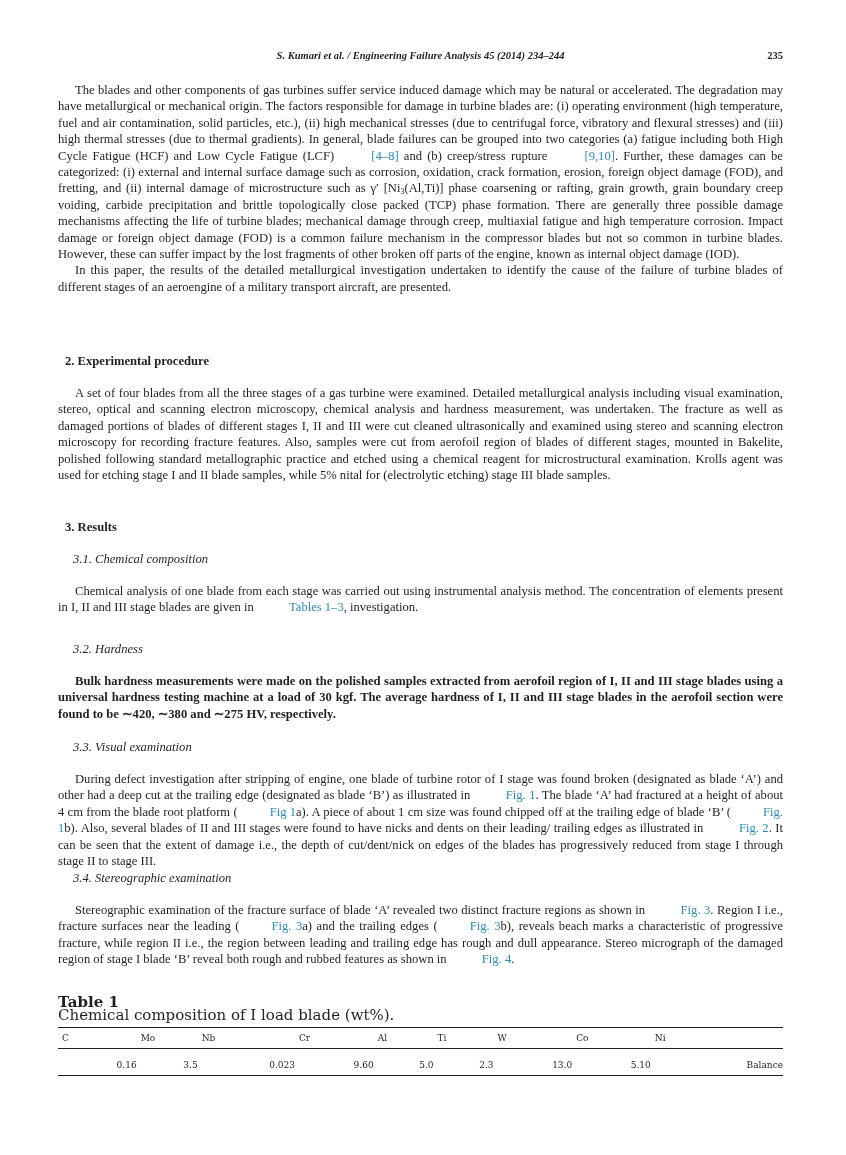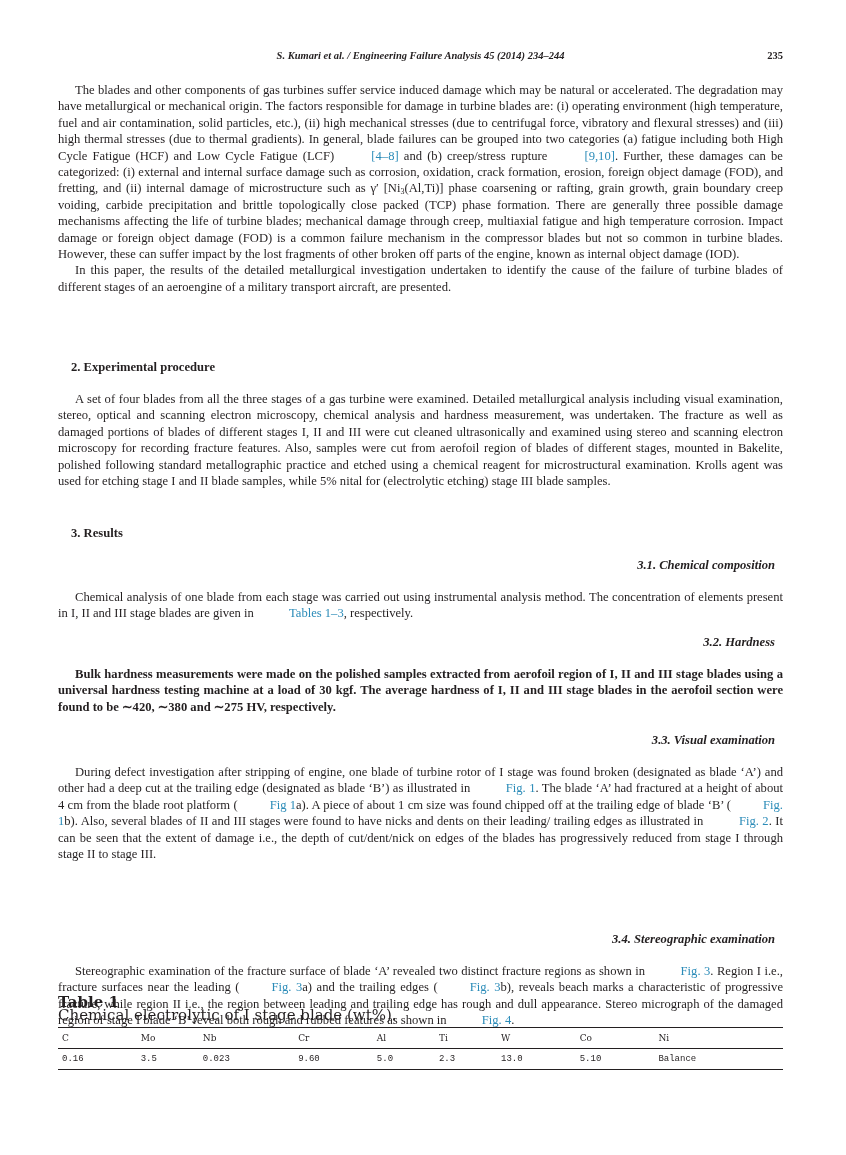--- a/index.html
+++ b/index.html
@@ -7,39 +7,39 @@
   .running-head {
     position: absolute; left: 58px; top: 50px; width: 725px; height: 16px;
     font-family: "Liberation Serif", serif; font-size: 10.5px; font-style: italic; color: #231f20; font-weight: bold;
   }
   .running-head .title { position: absolute; left: 0; right: 0; text-align: center; }
   .running-head .pageno { position: absolute; right: 0; font-style: normal; }
   p { margin: 0; text-align: justify; text-indent: 17px; }
   .link { color: #2a8bb8; padding-left: 32px; }
   h2 {
     font-family: "Liberation Serif", serif; font-weight: bold; font-size: 12.6px;
-    margin: 13px; line-height: 16px;
+    margin: 7px; line-height: 16px;
   }
   h3 {
-    font-family: "Liberation Serif", serif; font-weight: bold; font-style: italic; font-size: 12.6px;
-    margin: 8px; line-height: 16px; text-align: right;
+    font-family: "Liberation Serif", serif; font-weight: normal; font-style: italic; font-size: 12.6px;
+    margin: 15px; line-height: 16px;
   }
   .block { position: absolute; left: 58px; width: 725px;
     font-family: "Liberation Serif", serif; font-size: 12.6px; line-height: 16.4px; color: #231f20; }
   sub { font-size: 8px; vertical-align: -2px; line-height: 0; }
   .table-caption { position: absolute; left: 58px; top: 996px; width: 725px;
     font-family: "DejaVu Serif", serif; font-size: 15px; line-height: 13px; color: #231f20; }
   .table-caption .label { font-weight: bold; }
   table.data {
     position: absolute; left: 58px; top: 1027px; width: 725px; border-collapse: collapse;
     font-family: "DejaVu Serif", serif; font-size: 9px; color: #231f20;
   }
   table.data th { font-weight: normal; text-align: left; padding: 4px 0 4px 4px; height: 12px;
     border-top: 1px solid #231f20; border-bottom: 1px solid #231f20; }
-  table.data td { text-align: left; padding: 4px 0 4px 4px; height: 12px; border-bottom: 1px solid #231f20; font-family: Liberation Mono, monospace; }
+  table.data td { text-align: right; padding: 10px 0 4px 4px; height: 12px; border-bottom: 1px solid #231f20; }
 </style>
 </head>
 <body>
 
 <div class="running-head">
   <span class="title">S. Kumari et al. / Engineering Failure Analysis 45 (2014) 234–244</span>
   <span class="pageno">235</span>
 </div>
 
 <div class="block" style="top:82px;">
@@ -48,41 +48,41 @@
 </div>
 
 <div class="block" style="top:346px;">
   <h2>2. Experimental procedure</h2>
   <p style="margin-top:16px;">A set of four blades from all the three stages of a gas turbine were examined. Detailed metallurgical analysis including visual examination, stereo, optical and scanning electron microscopy, chemical analysis and hardness measurement, was undertaken. The fracture as well as damaged portions of blades of different stages I, II and III were cut cleaned ultrasonically and examined using stereo and scanning electron microscopy for recording fracture features. Also, samples were cut from aerofoil region of blades of different stages, mounted in Bakelite, polished following standard metallographic practice and etched using a chemical reagent for microstructural examination. Krolls agent was used for etching stage I and II blade samples, while 5% nital for (electrolytic etching) stage III blade samples.</p>
 </div>
 
 <div class="block" style="top:512px;">
   <h2>3. Results</h2>
   <h3 style="margin-top:16px;">3.1. Chemical composition</h3>
-  <p style="margin-top:16px;"><span>Chemical analysis of one blade from each stage was carried out using instrumental analysis method. The concentration of elements present in I, II and III stage blades are given in </span><span class="link">Tables 1–3</span><span>, respectively.</span></p>
+  <p style="margin-top:16px;"><span>Chemical analysis of one blade from each stage was carried out using instrumental analysis method. The concentration of elements present in I, II and III stage blades are given in </span><span class="link">Tables 1–3</span><span>, investigation.</span></p>
 </div>
 
 <div class="block" style="top:626px;">
   <h3>3.2. Hardness</h3>
   <p style="margin-top:16px;font-weight:bold;">Bulk hardness measurements were made on the polished samples extracted from aerofoil region of I, II and III stage blades using a universal hardness testing machine at a load of 30 kgf. The average hardness of I, II and III stage blades in the aerofoil section were found to be ∼420, ∼380 and ∼275 HV, respectively.</p>
 </div>
 
 <div class="block" style="top:724px;">
   <h3>3.3. Visual examination</h3>
   <p style="margin-top:16px;"><span>During defect investigation after stripping of engine, one blade of turbine rotor of I stage was found broken (designated as blade ‘A’) and other had a deep cut at the trailing edge (designated as blade ‘B’) as illustrated in </span><span class="link">Fig. 1</span><span>. The blade ‘A’ had fractured at a height of about 4 cm from the blade root platform (</span><span class="link">Fig 1</span><span>a). A piece of about 1 cm size was found chipped off at the trailing edge of blade ‘B’ (</span><span class="link">Fig. 1</span><span>b). Also, several blades of II and III stages were found to have nicks and dents on their leading/ trailing edges as illustrated in </span><span class="link">Fig. 2</span><span>. It can be seen that the extent of damage i.e., the depth of cut/dent/nick on edges of the blades has progressively reduced from stage I through stage II to stage III.</span></p>
 </div>
 
-<div class="block" style="top:923px;">
+<div class="block" style="top:855px;">
   <h3>3.4. Stereographic examination</h3>
   <p style="margin-top:16px;"><span>Stereographic examination of the fracture surface of blade ‘A’ revealed two distinct fracture regions as shown in </span><span class="link">Fig. 3</span><span>. Region I i.e., fracture surfaces near the leading (</span><span class="link">Fig. 3</span><span>a) and the trailing edges (</span><span class="link">Fig. 3</span><span>b), reveals beach marks a characteristic of progressive fracture, while region II i.e., the region between leading and trailing edge has rough and dull appearance. Stereo micrograph of the damaged region of stage I blade ‘B’ reveal both rough and rubbed features as shown in </span><span class="link">Fig. 4</span><span>.</span></p>
 </div>
 
 <div class="table-caption">
   <div class="label">Table 1</div>
-  <div>Chemical electrolytic of I stage blade (wt%).</div>
+  <div>Chemical composition of I load blade (wt%).</div>
 </div>
 
 <table class="data">
   <thead>
     <tr>
       <th>C</th>
       <th>Mo</th>
       <th>Nb</th>
       <th>Cr</th>
       <th>Al</th>

